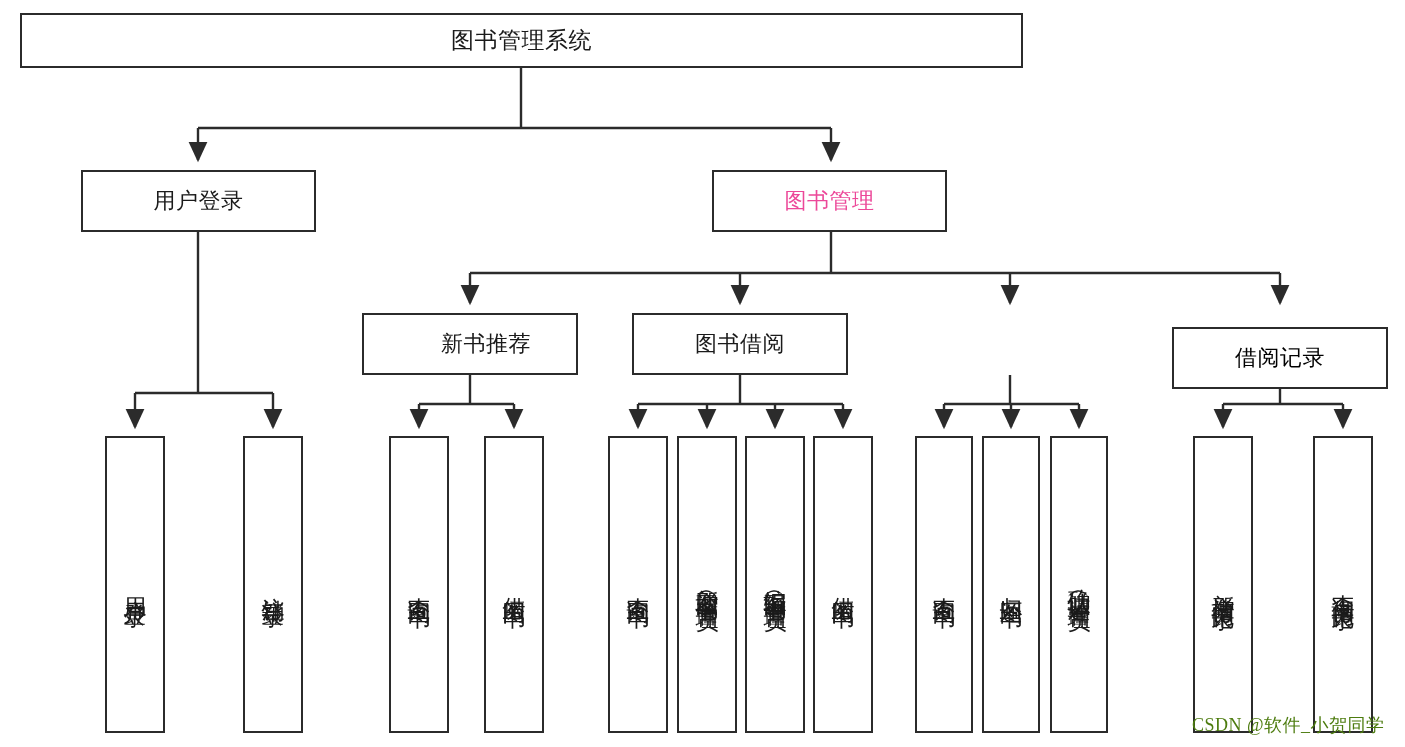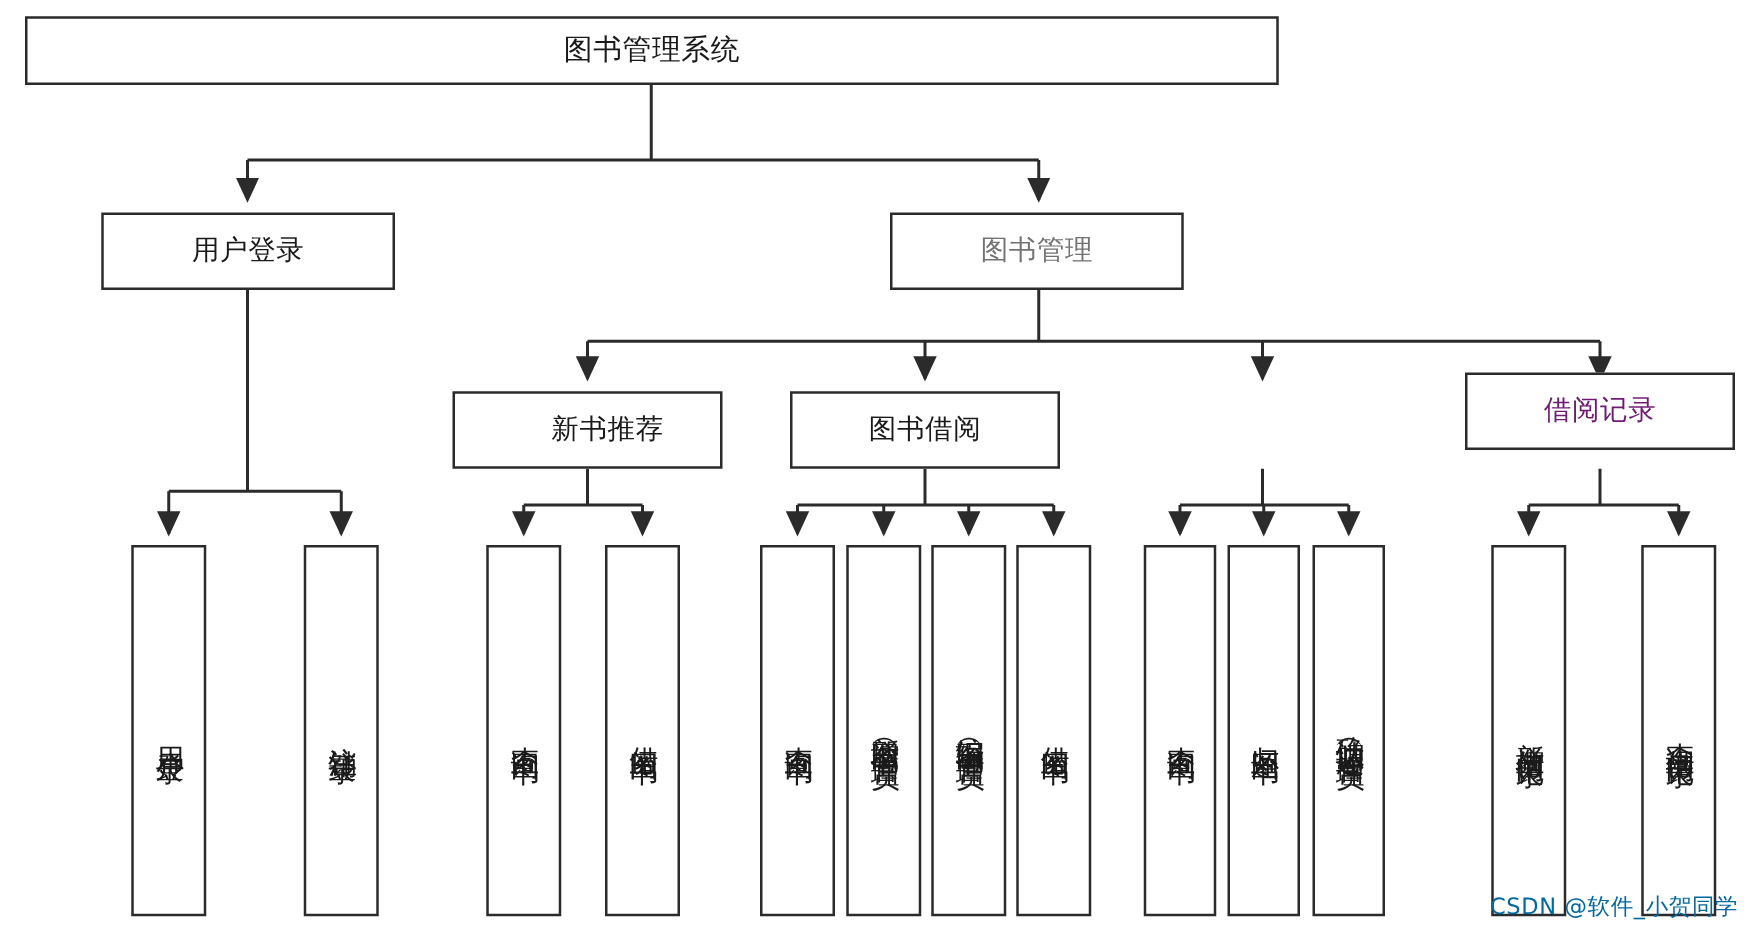--- a/index.html
+++ b/index.html
@@ -122,31 +122,31 @@
     </g>
   </svg>
 
   <div class="node root" style="left: 20px; top: 13px; width: 1003px; height: 55px; border-color: rgb(43, 43, 43); background: rgb(255, 255, 255); color: rgb(26, 26, 26);">
     <span class="node-label">图书管理系统</span>
   </div>
 
   <div class="node" style="left: 81px; top: 170px; width: 235px; height: 62px; border-color: rgb(43, 43, 43); background: rgb(255, 255, 255); color: rgb(26, 26, 26);">
     <span class="node-label">用户登录</span>
   </div>
-  <div class="node" style="left: 712px; top: 170px; width: 235px; height: 62px; border-color: rgb(43, 43, 43); background: rgb(255, 255, 255); color: #737373;">
+  <div class="node" style="left: 712px; top: 170px; width: 235px; height: 62px; border-color: rgb(43, 43, 43); background: rgb(255, 255, 255); color: #ec4899;">
     <span class="node-label">图书管理</span>
   </div>
 
   <div class="node" style="left: 362px; top: 313px; width: 216px; height: 62px; border-color: rgb(43, 43, 43); background: rgb(255, 255, 255); color: rgb(26, 26, 26); padding-left: 32px;">
     <span class="node-label">新书推荐</span>
   </div>
   <div class="node" style="left: 632px; top: 313px; width: 216px; height: 62px; border-color: rgb(43, 43, 43); background: rgb(255, 255, 255); color: rgb(26, 26, 26); text-align: right;">
     <span class="node-label">图书借阅</span>
   </div>
-  <div class="node" style="left: 1172px; top: 298px; width: 216px; height: 62px; border-color: rgb(43, 43, 43); background: rgb(255, 255, 255); color: #701a75;">
+  <div class="node" style="left: 1172px; top: 327px; width: 216px; height: 62px; border-color: rgb(43, 43, 43); background: rgb(255, 255, 255); color: #000000;">
     <span class="node-label">借阅记录</span>
   </div>
 
   <div class="node leaf" style="left: 105px; top: 436px; width: 60px; height: 297px; border-color: rgb(43, 43, 43); background: rgb(255, 255, 255); color: rgb(26, 26, 26);">
     <span class="node-label">用户登录</span>
   </div>
   <div class="node leaf" style="left: 243px; top: 436px; width: 60px; height: 297px; border-color: rgb(43, 43, 43); background: rgb(255, 255, 255); color: rgb(26, 26, 26);">
     <span class="node-label">注销登录</span>
   </div>
   <div class="node leaf" style="left: 389px; top: 436px; width: 60px; height: 297px; border-color: rgb(43, 43, 43); background: rgb(255, 255, 255); color: rgb(26, 26, 26);">
@@ -176,15 +176,15 @@
   <div class="node leaf" style="left: 1050px; top: 436px; width: 58px; height: 297px; border-color: rgb(43, 43, 43); background: rgb(255, 255, 255); color: rgb(26, 26, 26);">
     <span class="node-label">确认归还（管理员）</span>
   </div>
   <div class="node leaf" style="left: 1193px; top: 436px; width: 60px; height: 297px; border-color: rgb(43, 43, 43); background: rgb(255, 255, 255); color: rgb(26, 26, 26);">
     <span class="node-label">新增借阅记录</span>
   </div>
   <div class="node leaf" style="left: 1313px; top: 436px; width: 60px; height: 297px; border-color: rgb(43, 43, 43); background: rgb(255, 255, 255); color: rgb(26, 26, 26);">
     <span class="node-label">查询借阅记录</span>
   </div>
 
-  <div class="watermark" style="color: #0369a1;">CSDN @软件_小贺同学</div>
+  <div class="watermark" style="color: #4d7c0f; font-family: Liberation Serif, serif;">CSDN @软件_小贺同学</div>
 
 </div>
 
 </body></html>

